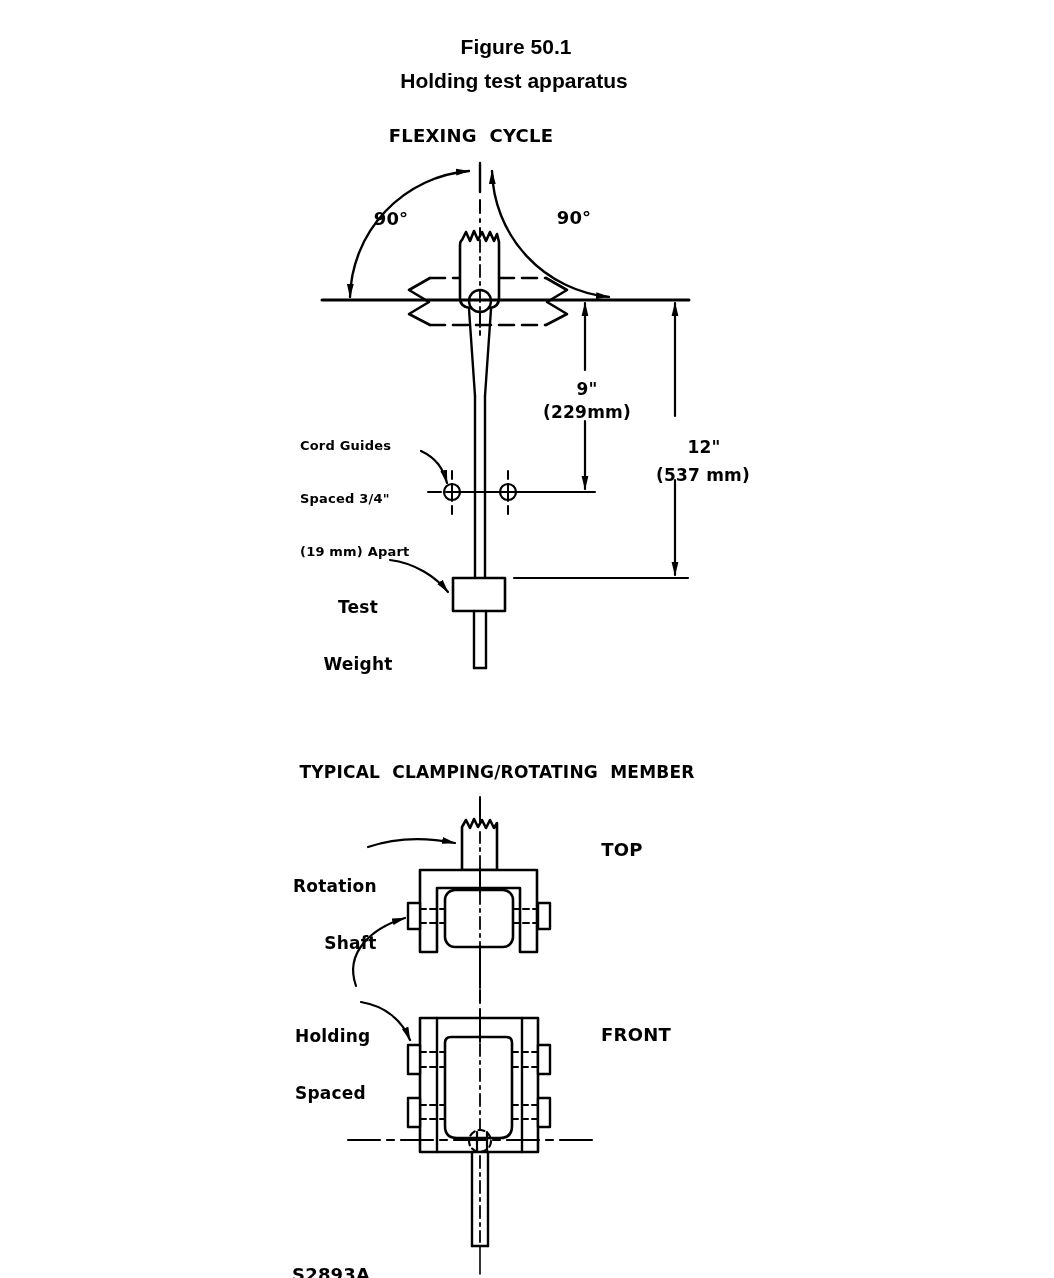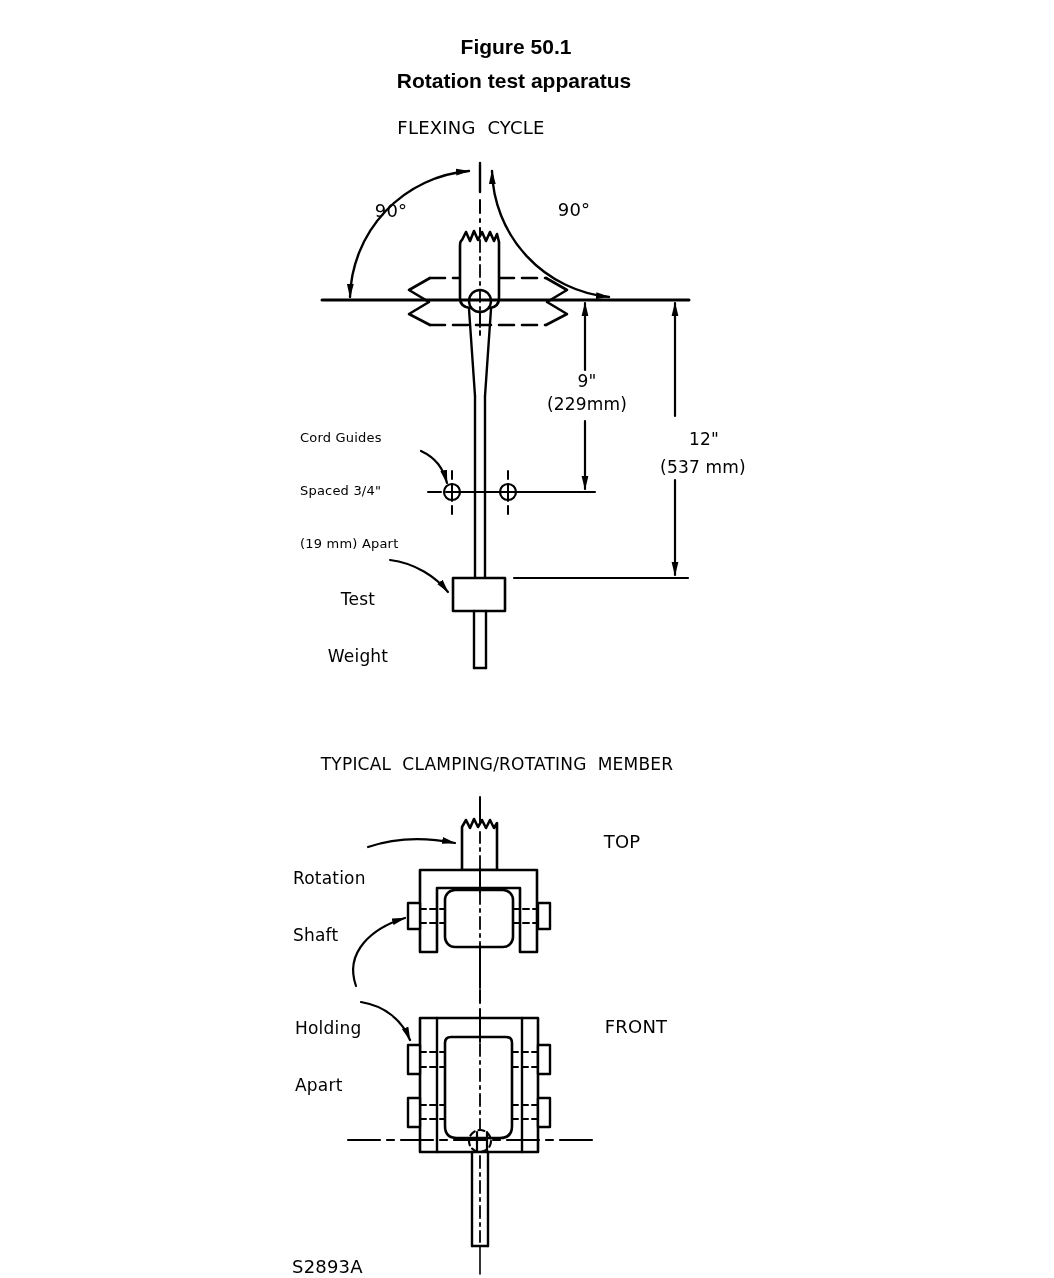--- a/index.html
+++ b/index.html
@@ -2,21 +2,21 @@
 <html><head>
 <meta charset="utf-8">
 <style>
   html,body{margin:0;padding:0;background:#ffffff;}
   #page{position:relative;width:1054px;height:1278px;background:#fff;overflow:hidden;
         font-family:"DejaVu Sans",sans-serif;color:#000;}
   #linework{position:absolute;left:0;top:0;width:1054px;height:1278px;}
   .lbl{position:absolute;white-space:pre;color:#000;}
   .doc-title{font-family:"Liberation Sans",sans-serif;font-weight:bold;font-size:21px;
              transform:translate(-50%,-50%);}
-  .cad{font-family:"DejaVu Sans",sans-serif;font-weight:normal;letter-spacing:.2px;}
+  .cad{font-family:"DejaVu Sans",sans-serif;font-weight:bold;letter-spacing:.2px;margin-top:8px;}
   .cad-c{transform:translate(-50%,-50%);} 
   .h18{font-size:18px;} .h17{font-size:17px;}
   .note{line-height:17.6px;font-size:13px;}
   .note2{line-height:19px;font-size:17px;}
   .tw{line-height:19px;font-size:17px;text-align:center;transform:translate(-50%,0);}
 </style>
 </head>
 <body>
 
 <div id="page">
@@ -132,21 +132,21 @@
       <line x1="480" y1="1156" x2="480" y2="1242" stroke-width="1.8" stroke-dasharray="12 5 3 5"></line>
       <line x1="480" y1="1246" x2="480" y2="1274" stroke-width="1.6"></line>
 
       <path d="M 368,847 C 400,836 430,838 455,843" stroke-width="2.2" marker-end="url(#arr)"></path>
       <path d="M 356,986 C 344,952 372,928 405,918" stroke-width="2.2" marker-end="url(#arr)"></path>
       <path d="M 361,1002 C 385,1006 402,1020 410,1040" stroke-width="2.2" marker-end="url(#arr)"></path>
     </g>
   </svg>
 
   <div class="lbl doc-title" style="left:516px;top:47px;">Figure 50.1</div>
-  <div class="lbl doc-title" style="left:514px;top:81px;">Rotation test apparatus</div>
+  <div class="lbl doc-title" style="left:514px;top:81px;">Holding test apparatus</div>
 
   <div class="lbl cad cad-c h18" style="left:471px;top:127px;">FLEXING  CYCLE</div>
 
   <div class="lbl cad cad-c h18" style="left:391px;top:210px;">90°</div>
   <div class="lbl cad cad-c h18" style="left:574px;top:209px;">90°</div>
 
   <div class="lbl cad note" style="left:300px;top:394px;">
     <div>Cord Guides</div>
     <div>Spaced 3/4"</div>
     <div>(19 mm) Apart</div>
@@ -158,29 +158,29 @@
   <div class="lbl cad cad-c h17" style="left:704px;top:439px;">12"</div>
   <div class="lbl cad cad-c h17" style="left:703px;top:467px;">(537 mm)</div>
 
   <div class="lbl cad cad-c h17" style="left:497px;top:764px;">TYPICAL  CLAMPING/ROTATING  MEMBER</div>
 
   <div class="lbl cad tw" style="left:358px;top:552px;">
     <div>Test</div>
     <div>Weight</div>
   </div>
 
-  <div class="lbl cad note2" style="left:293px;top:831px;">
+  <div class="lbl cad note2" style="left:293px;top:831px;text-align:right;">
     <div>Rotation</div>
     <div>Shaft</div>
   </div>
 
   <div class="lbl cad cad-c h18" style="left:622px;top:841px;">TOP</div>
 
   <div class="lbl cad note2" style="left:295px;top:981px;">
     <div>Holding</div>
-    <div>Apart</div>
+    <div>Spaced</div>
   </div>
 
   <div class="lbl cad cad-c h18" style="left:636px;top:1026px;">FRONT</div>
 
   <div class="lbl cad h18" style="left:292px;top:1256px;text-align:right;">S2893A</div>
 
 </div>
 
 </body></html>

